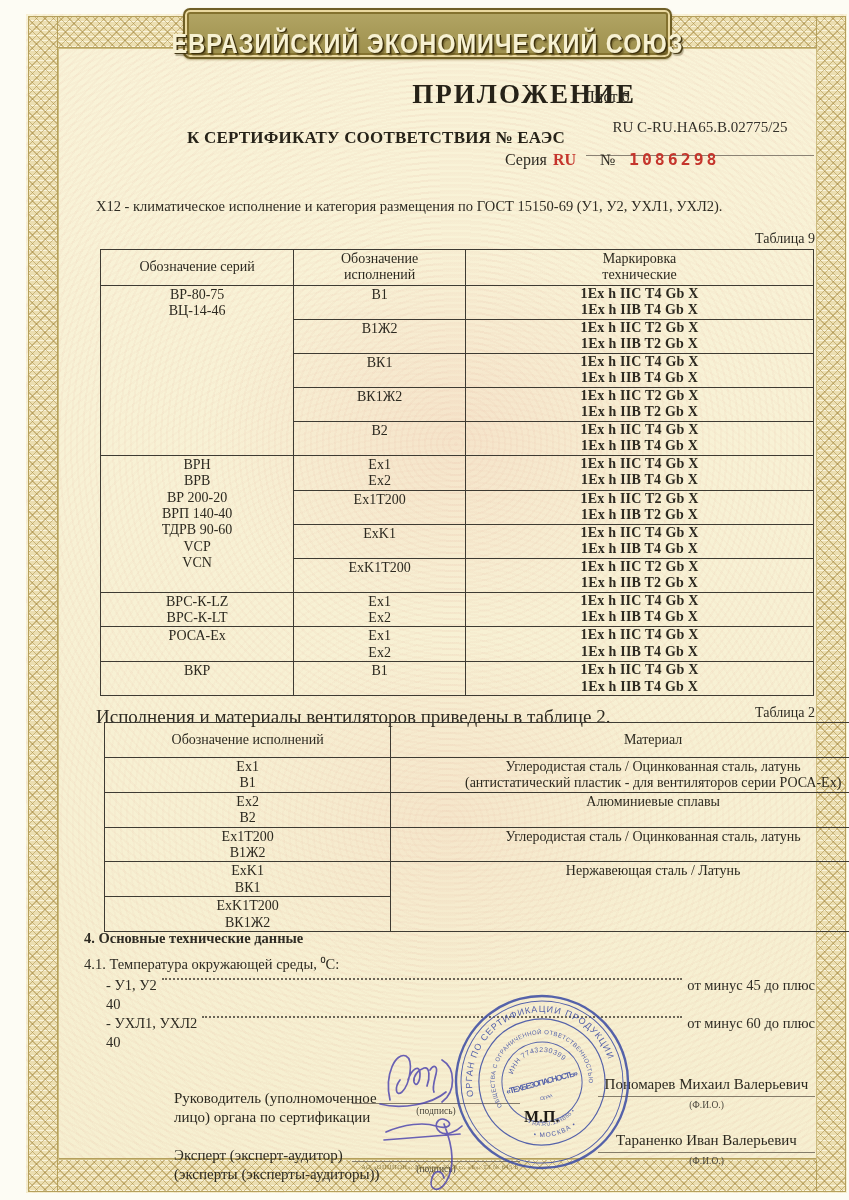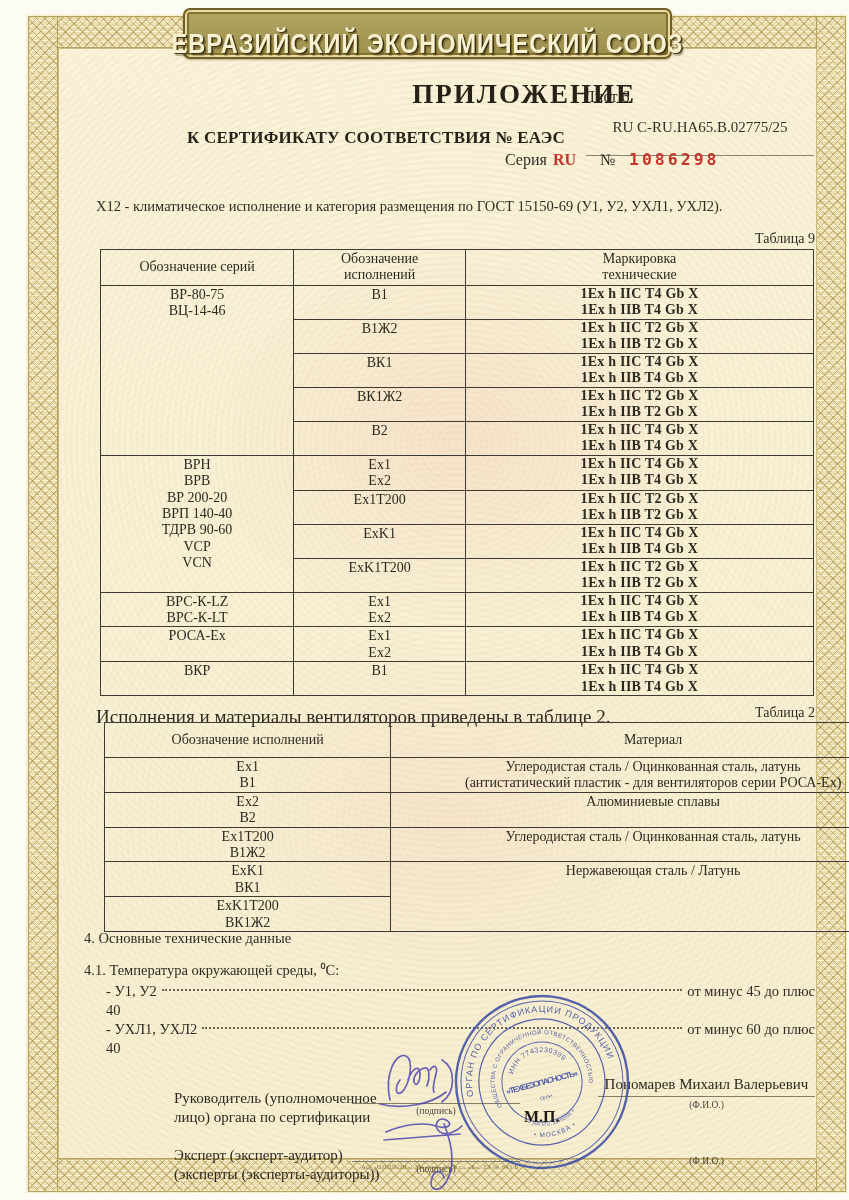--- a/index.html
+++ b/index.html
@@ -57,23 +57,23 @@
     font-size:14px;line-height:16.4px;font-weight:normal;color:#2c2920;}
   .t1 th,.t2 th{height:32px;vertical-align:middle;padding:1px 4px;}
   td.mark div{font-weight:bold;letter-spacing:.2px;}
   td.series,td.exec{padding-top:1px;}
   .t2 td.mat{padding-top:1px;}
   .t1 tbody td, .t2 tbody td{height:32px;}
 
   .note2{position:absolute;left:96px;top:687px;font-size:19px;margin-top:19px;}
 
   .s4{position:absolute;left:84px;top:930px;width:731px;font-size:14.5px;}
-  .s4 .h{font-weight:normal;margin-bottom:12px;}
+  .s4 .h{font-weight:bold;margin-bottom:6px;}
   .s4 .i41{margin-bottom:4px;}
-  .s4row{display:flex;align-items:center;margin-left:22px;margin-top:2px;}
+  .s4row{display:flex;align-items:flex-start;margin-left:22px;margin-top:2px;}
   .s4l{white-space:nowrap;}
   .dots{flex:1;border-bottom:2px dotted #6b6557;margin:0 5px 4px 5px;height:1px;}
   .s4v{white-space:nowrap;}
   .s4c{margin-left:22px;margin-top:2px;}
 
   .sig-label{position:absolute;font-size:15px;line-height:19px;color:#2c2920;margin-left:28px;}
   .lbl1{left:146px;top:1089px;}
   .lbl2{left:146px;top:1146px;}
   .sigline{position:absolute;left:352px;width:168px;border-bottom:1px solid #847c6a;}
   .sl1{top:1085px;height:18px;}
@@ -376,20 +376,21 @@
     <div>(эксперты (эксперты-аудиторы))</div>
   </div>
 
   <div class="sigline sl1"></div>
   <div class="subsig ss1">(подпись)</div>
   <div class="sigline sl2"></div>
   <div class="subsig ss2">(подпись)</div>
 
   <div class="nameblock nb1">Пономарев Михаил Валерьевич</div>
   <div class="fio f1">(Ф.И.О.)</div>
+  <div class="nameblock nb2">Тараненко Иван Валерьевич</div>
   <div class="fio f2">(Ф.И.О.)</div>
 
   <div class="mp">М.П.</div>
 
   <svg class="stampsvg" width="180" height="180" viewBox="0 0 180 180">
     <defs>
       <path id="arcOuter" d="M 24.2 113.9 A 70 70 0 1 1 155.8 113.9" fill="none"></path>
       <path id="arcRing2" d="M 45.9 105.3 A 47 47 0 1 1 134.1 105.3" fill="none"></path>
       <path id="arcInn" d="M 61.8 79.7 A 30 30 0 0 1 118.2 79.7" fill="none"></path>
       <path id="arcOgrn" d="M 74.4 99 A 18 18 0 0 0 105.6 99" fill="none"></path>

